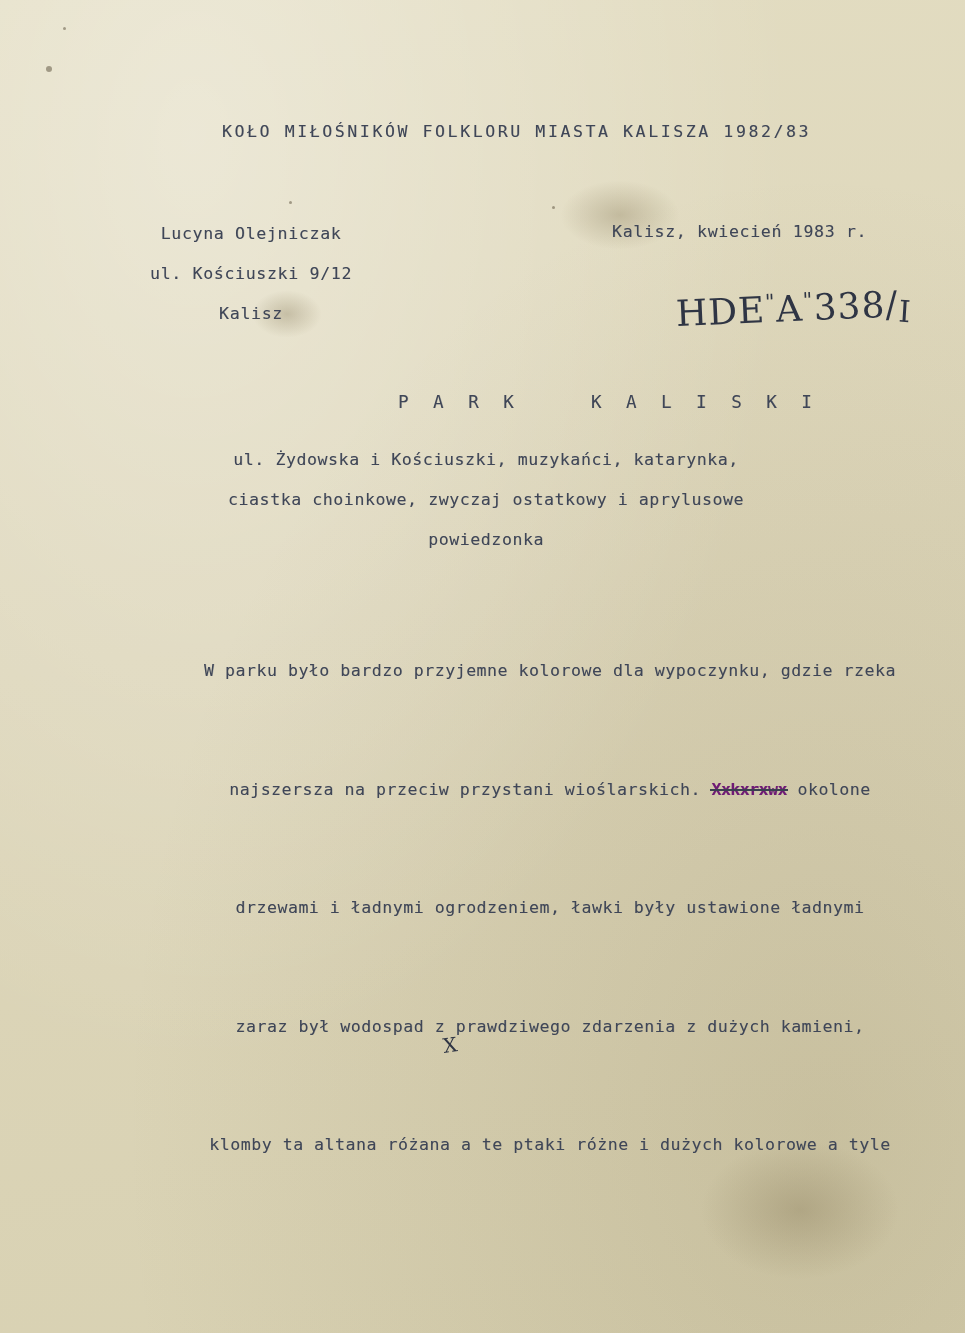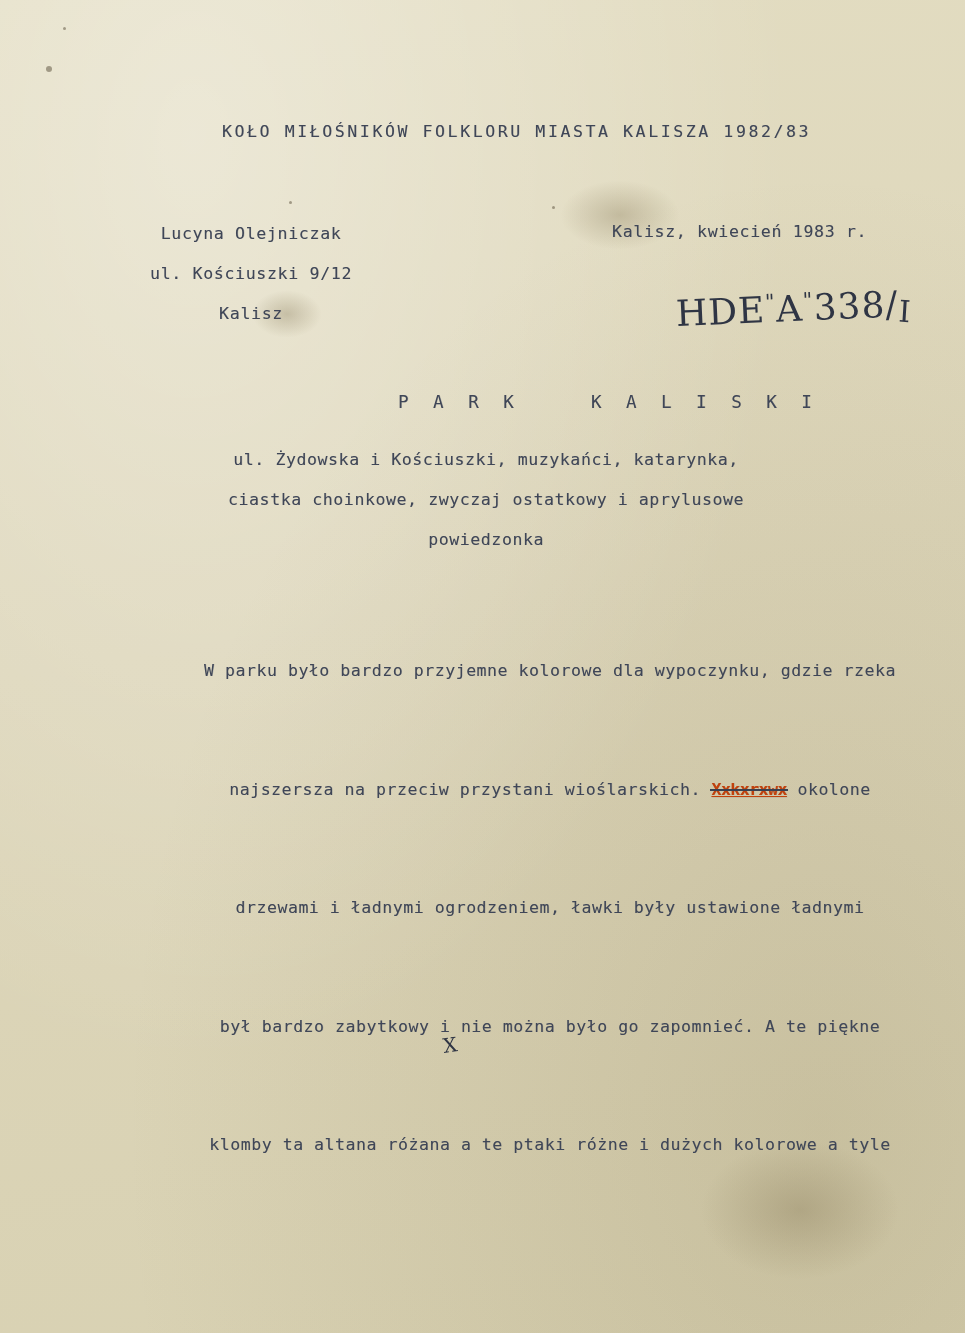--- a/index.html
+++ b/index.html
@@ -132,22 +132,21 @@
     white-space: pre;
   }
   .body-text div {
     white-space: pre;
   }
 
   .strike {
     position: relative;
     font-weight: bold;
     letter-spacing: -0.5px;
-    color: #c2410c;
-    text-decoration: underline;
+    color: #701a75;
   }
   .strike::after {
     content: "";
     position: absolute;
     left: -1px;
     right: -1px;
     top: 50%;
     border-top: 2px solid #3a4050;
   }
 
@@ -191,21 +190,21 @@
   <div class="typed subtitle">ul. Żydowska i Kościuszki, muzykańci, katarynka,
 ciastka choinkowe, zwyczaj ostatkowy i aprylusowe
 powiedzonka</div>
 
   <div class="typed doc-title">P A R K    K A L I S K I</div>
 
   <div class="typed body-text">
     <div>W parku było bardzo przyjemne kolorowe dla wypoczynku, gdzie rzeka</div>
     <div><span>najszersza na przeciw przystani wioślarskich. </span><span class="strike">Xxkxrxwx</span><span> okolone</span></div>
     <div>drzewami i ładnymi ogrodzeniem, ławki były ustawione ładnymi</div>
-    <div>był bardzo zabytkowy i nie można było go zapomnieć. A te piękne</div>
+    <div>zaraz był wodospad z prawdziwego zdarzenia z dużych kamieni,</div>
     <div>klomby ta altana różana a te ptaki różne i dużych kolorowe a tyle</div>
     
     
     
     
     
     
     
     
     

